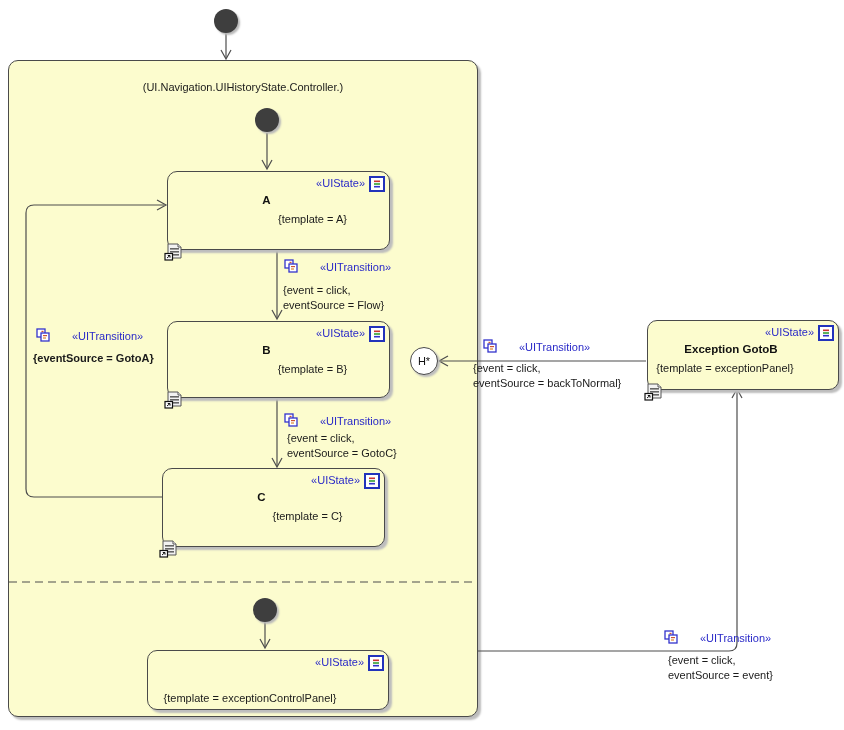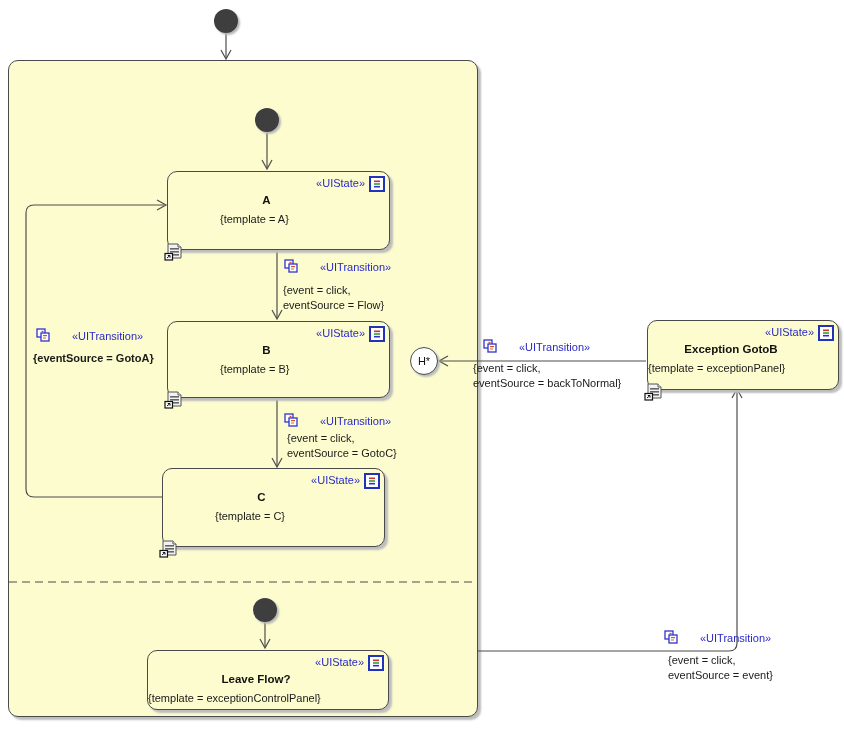--- a/index.html
+++ b/index.html
@@ -42,21 +42,21 @@
   .state-leave{left:147px;top:650px;width:240px;height:58px;}
 
   .st-stereo{
     position:absolute;top:5px;left:0;right:24px;text-align:right;color:#2929C8;
   }
   .st-icon{position:absolute;top:4px;right:4px;}
   .st-name{
     position:absolute;top:22px;left:0;right:24px;text-align:center;
     font-weight:bold;font-size:11.5px;color:#111;
   }
-  .st-constraint{position:absolute;top:41px;left:0;right:36px;text-align:left;}
+  .st-constraint{position:absolute;top:41px;left:0;right:36px;text-align:center;}
   .c-shift-right{transform:translateX(52px);}
   .decomp{position:absolute;left:-4px;bottom:-14px;}
 
   
   .history{
     position:absolute;left:410px;top:347px;width:28px;height:28px;border-radius:50%;
     background:#ffffff;border:1.4px solid #4a4a4a;box-shadow:2px 2px 2px #bdbdbd;
     display:flex;align-items:center;justify-content:center;font-size:11px;color:#111;
     box-sizing:border-box;
   }
@@ -72,20 +72,21 @@
   .th-ca{left:36px;top:328px;}    .tp-ca{left:33px;top:351px;font-weight:bold;}
   .th-eh{left:483px;top:339px;}   .tp-eh{left:473px;top:361px;}
   .th-le{left:664px;top:630px;}   .tp-le{left:668px;top:653px;}
 </style>
 </head>
 <body>
 
 <div class="canvas">
 
   <div class="composite"></div>
+  <div class="composite-title">(UI.Navigation.UIHistoryState.Controller.)</div>
 
   <svg class="layer" width="844" height="730" viewBox="0 0 844 730">
     <g fill="none" stroke="#4d4d4d" stroke-width="1.2">
 
       <path d="M226,33 L226,58"></path>
       <polyline points="221,50 226,59 231,50"></polyline>
 
       <path d="M267,133 L267,168"></path>
       <polyline points="262,160 267,169 272,160"></polyline>
 
@@ -179,21 +180,20 @@
   </div>
 
   <div class="state state-leave">
     <div class="st-stereo">«UIState»</div>
     <span class="st-icon"><svg width="16" height="16">
           <rect x="1" y="1" width="14" height="14" fill="#ffffff" stroke="#2233bb" stroke-width="2"></rect>
           <rect x="5" y="4.5" width="6" height="1.6" fill="#cc3333"></rect>
           <rect x="5" y="7.2" width="6" height="1.6" fill="#33a033"></rect>
           <rect x="5" y="9.9" width="6" height="1.6" fill="#3333cc"></rect>
         </svg></span>
-    <div class="st-name">Leave Flow?</div>
     <div class="st-constraint">{template = exceptionControlPanel}</div>
   </div>
 
   <div class="state state-exception">
     <div class="st-stereo">«UIState»</div>
     <span class="st-icon"><svg width="16" height="16">
           <rect x="1" y="1" width="14" height="14" fill="#ffffff" stroke="#2233bb" stroke-width="2"></rect>
           <rect x="5" y="4.5" width="6" height="1.6" fill="#cc3333"></rect>
           <rect x="5" y="7.2" width="6" height="1.6" fill="#33a033"></rect>
           <rect x="5" y="9.9" width="6" height="1.6" fill="#3333cc"></rect>

